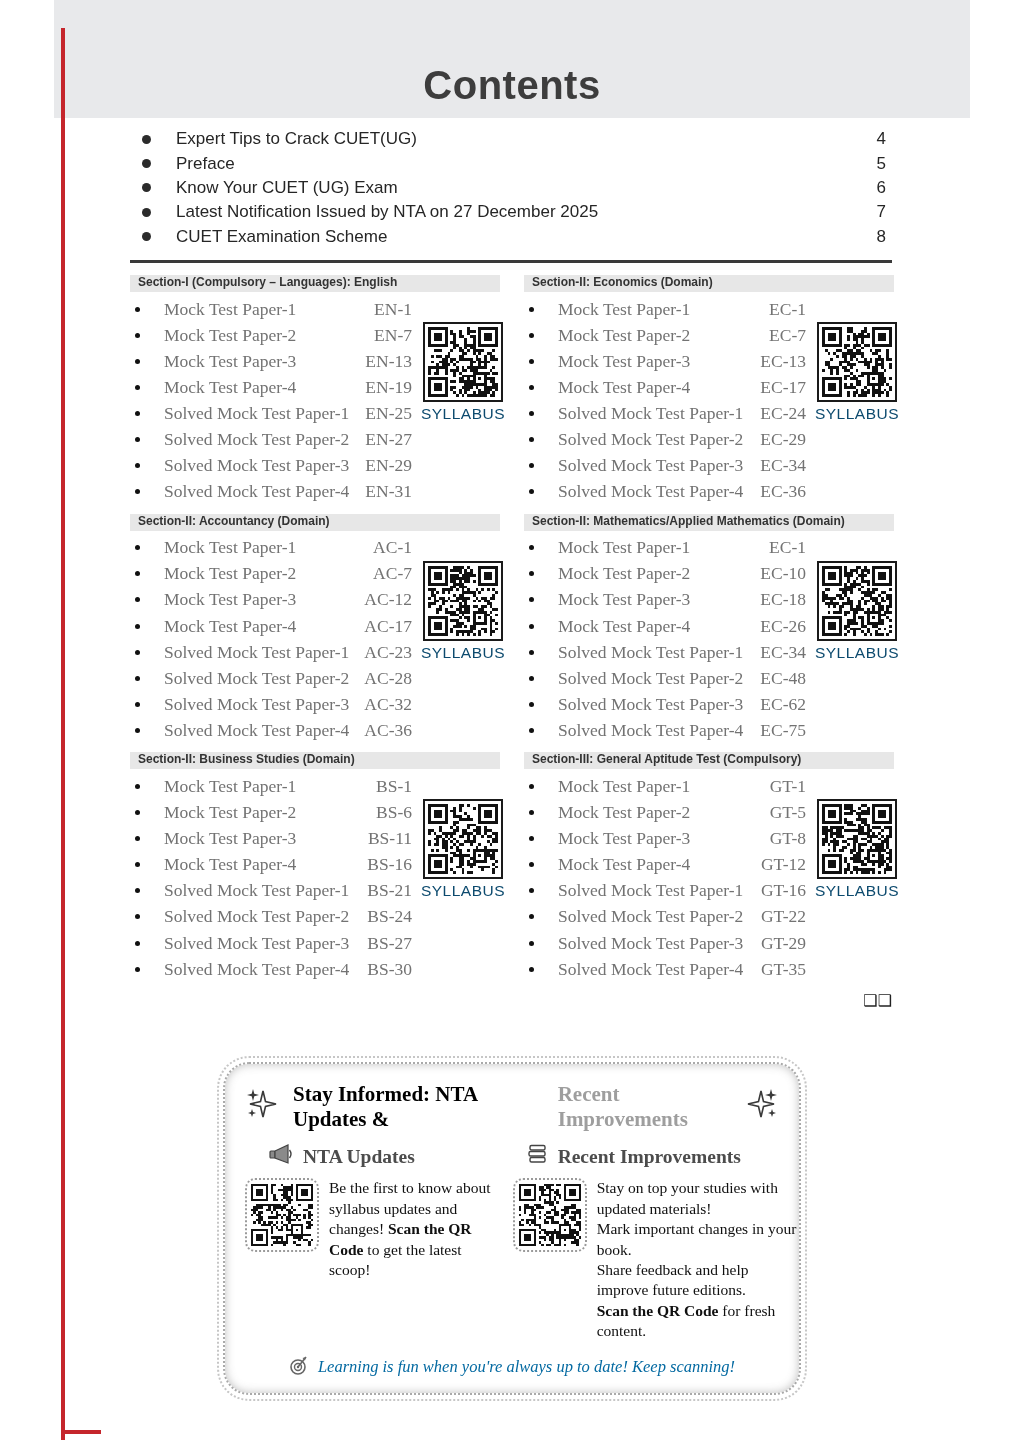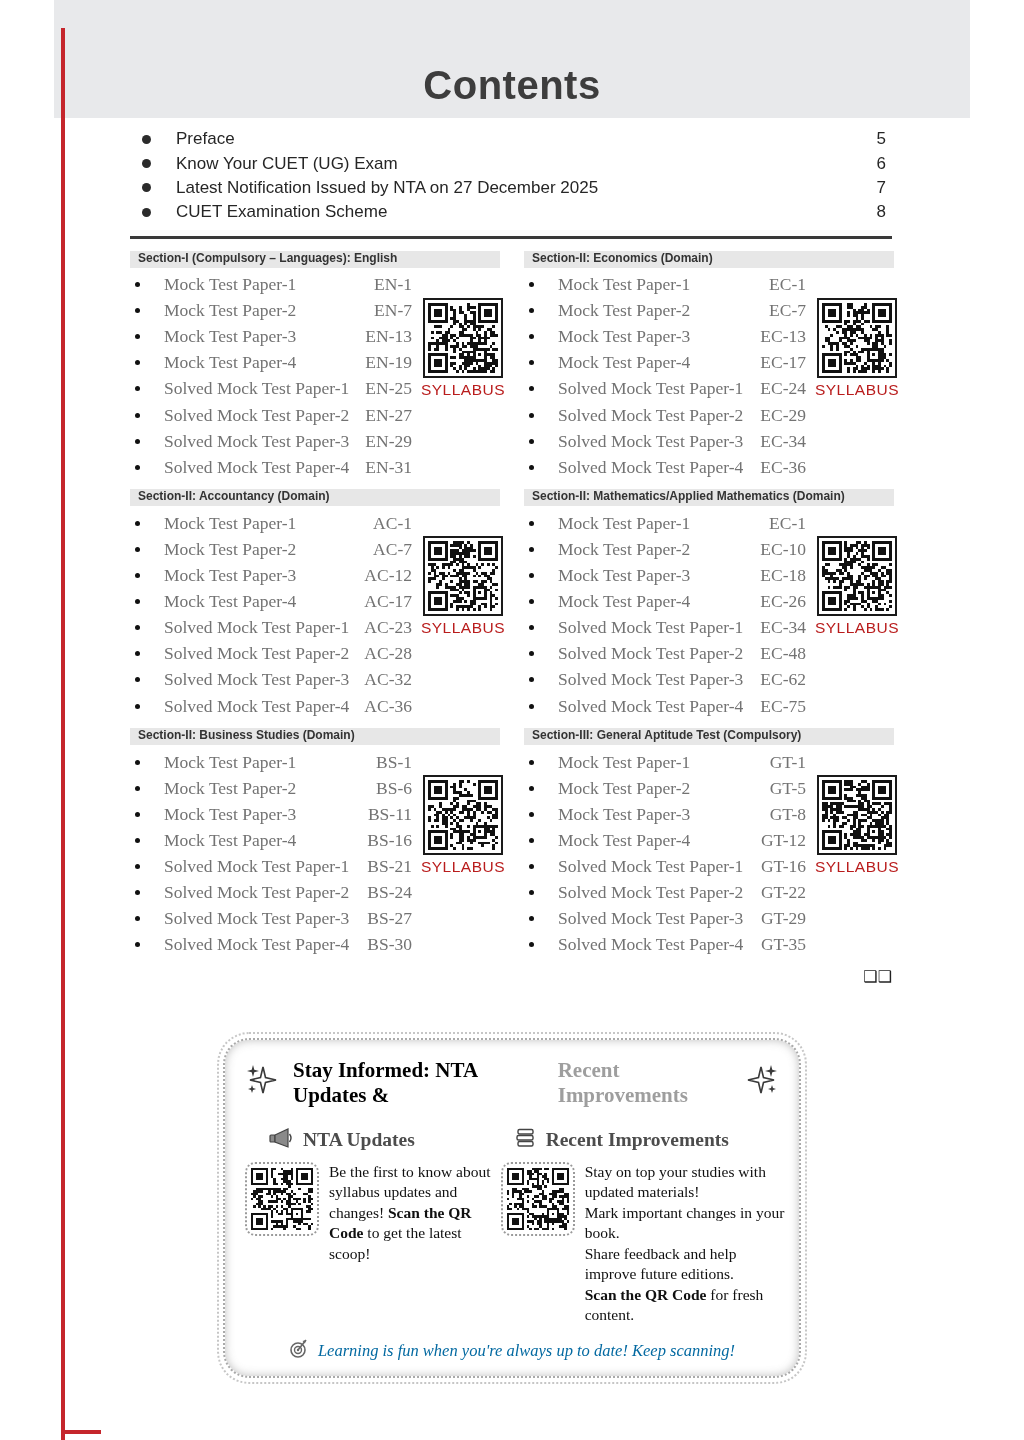--- a/index.html
+++ b/index.html
@@ -30,33 +30,33 @@
   .col { flex:1; min-width:0; }
   .sec { margin-bottom:9px; }
   .sec-h { background:#e7e7e7; font-size:12px; font-weight:bold; color:#333; padding:0 8px 3px; }
   .sec-body { position:relative; padding:4px 88px 0 2px; }
   .row { display:flex; align-items:center; height:26.1px;
          font-family:"Liberation Serif","DejaVu Serif",serif; font-size:17.5px; color:#737373;gap:12px; }
   .dot { width:5px; height:5px; border-radius:50%; background:#111; margin:0 12px 0 3px; flex:none; }
   .code { margin-left:auto; white-space:nowrap; }
   .qr-wrap { position:absolute; top:30px; right:-8px; width:90px; text-align:center; }
   .qr-frame { border:2px solid #1a1a1a; background:#fff; padding:3px; display:inline-block; line-height:0; }
-  .qr-label { font-size:15.5px; color:#b91c1c; margin-top:3px; letter-spacing:.5px; }
+  .qr-label { font-size:15.5px; color:#0c4a6e; margin-top:3px; letter-spacing:.5px; }
   .end-marker { text-align:right; font-size:16px; color:#222; padding-right:2px; margin-top:0px; }
 
   
   .info-box { position:relative; width:578px; margin:52px auto 0; background:#fff;
     border:2px dotted #a9a9a9; border-radius:26px;
     box-shadow: inset 0 0 10px rgba(110,110,110,.45);
     padding:18px 20px 12px; }
   .info-box::before { content:""; position:absolute; inset:-8px; border:2px dotted #c6c6c6; border-radius:32px; pointer-events:none; }
   .ib-title { display:flex; align-items:center; justify-content:center; gap:14px;
     font-family:"Liberation Serif","DejaVu Serif",serif; font-weight:bold; font-size:21px; }
   .ib-title .dark { color:#000000; } .ib-title .light { color:#9e9e9e; }
-  .ib-cols { display:grid; grid-template-columns:46% 54%; gap:10px; margin-top:19px; }
+  .ib-cols { display:grid; grid-template-columns:46% 54%; gap:22px; margin-top:11px; }
   .ib-head { display:flex; align-items:center; gap:9px; font-family:"Liberation Serif",serif;
     font-weight:bold; font-size:19.5px; color:#4c4c4c; margin:0 0 8px 24px; }
   .ib-flex { display:flex; gap:10px; }
   .ib-qr { flex:none; border:2px dotted #9a9a9a; border-radius:10px; padding:4px; background:#fff; line-height:0; align-self:flex-start; }
   .ib-text { font-family:"Liberation Serif","DejaVu Serif",serif; font-size:15.5px; color:#101010; line-height:1.32; }
   .ib-text .b { font-weight:bold; }
   .ib-note { display:flex; align-items:center; justify-content:center; gap:7px; margin-top:12px;
     font-family:"Liberation Serif",serif; font-style:italic; font-size:16.5px; color:#0369a1; }
   svg { display:inline-block; }
 </style>
@@ -65,20 +65,25 @@
 
 <div class="page">
   <div class="red-v"></div>
   <div class="red-h"></div>
 
   <header class="band">
     <h1>Contents</h1>
   </header>
 
   <ul class="front-matter" id="front-matter">
+      <li class="fm-row">
+        <span class="fm-bullet"></span>
+        <span>Expert Tips to Crack CUET(UG)</span>
+        <span class="fm-page">4</span>
+      </li>
       <li class="fm-row">
         <span class="fm-bullet"></span>
         <span>Preface</span>
         <span class="fm-page">5</span>
       </li>
       <li class="fm-row">
         <span class="fm-bullet"></span>
         <span>Know Your CUET (UG) Exam</span>
         <span class="fm-page">6</span>
       </li>

